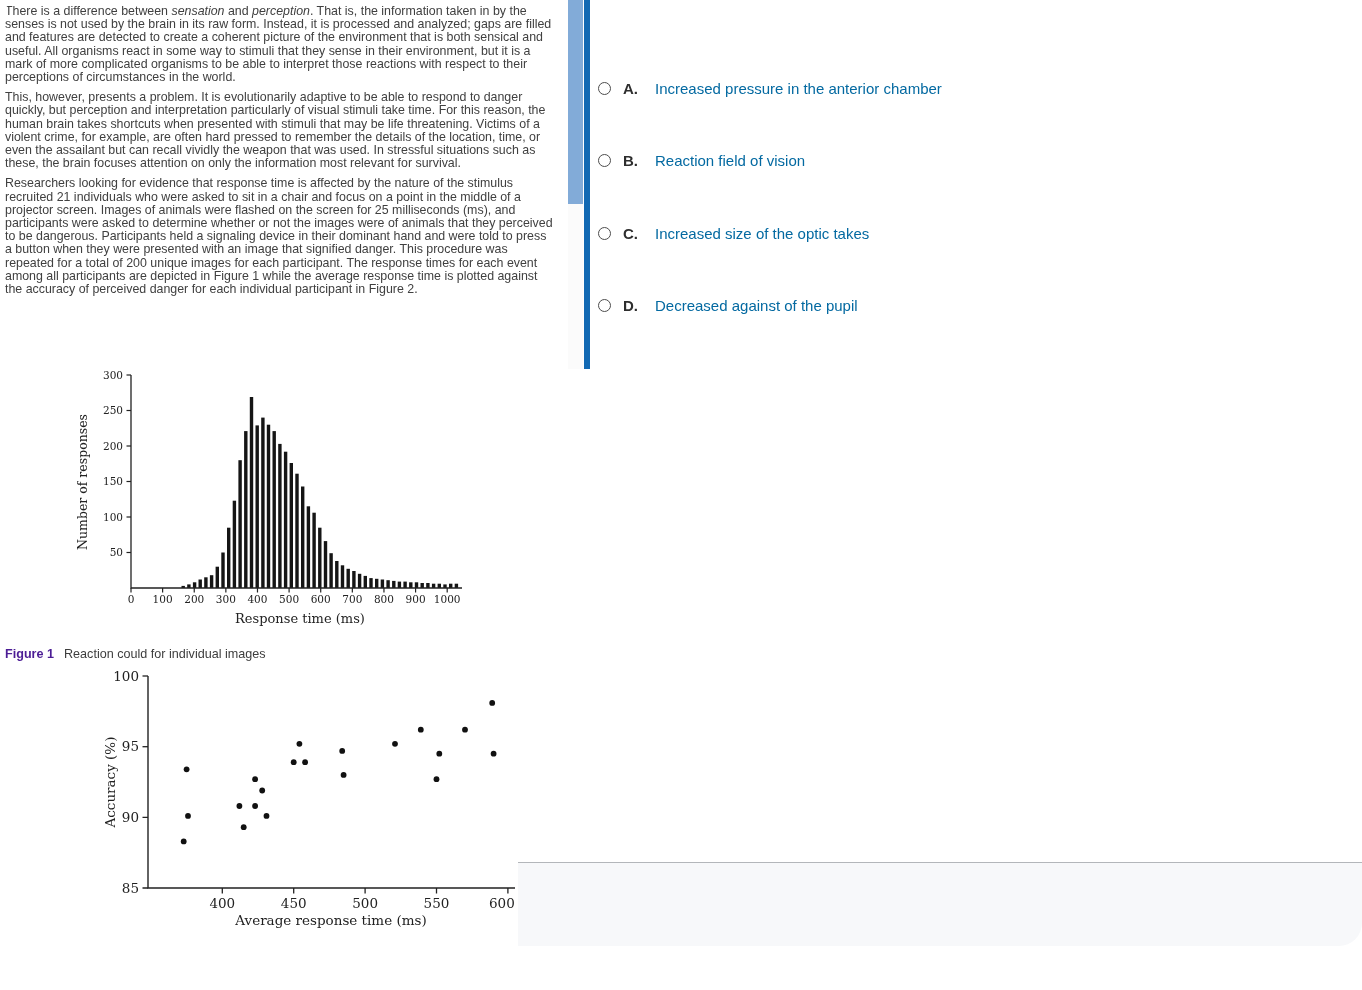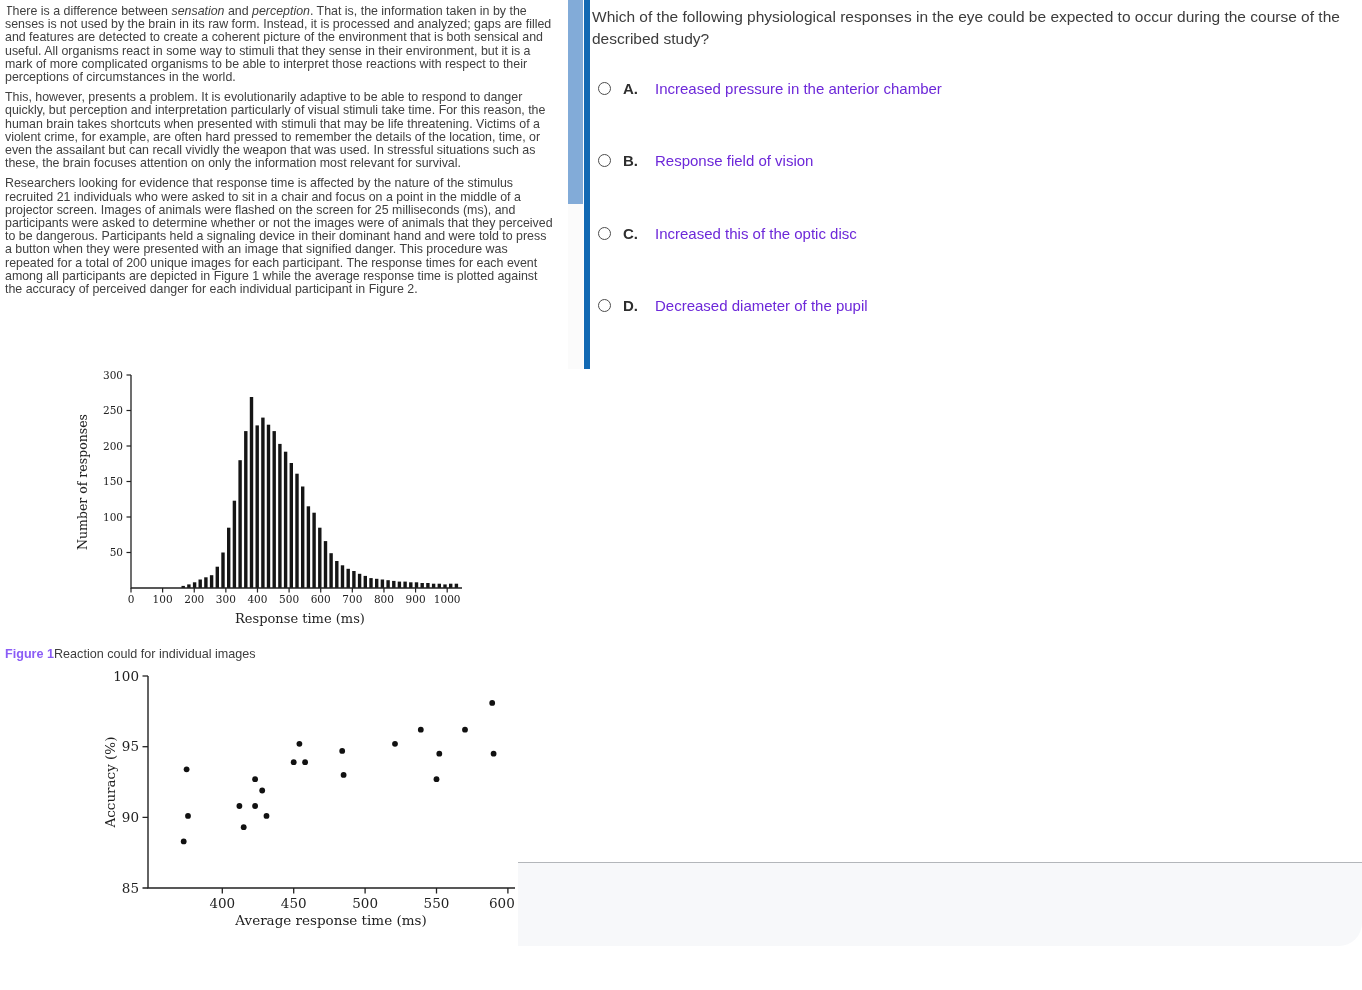--- a/index.html
+++ b/index.html
@@ -6,35 +6,35 @@
   .screen{position:relative;width:1362px;height:946px;overflow:hidden;
           font-family:"Liberation Sans",sans-serif;background:#fff;border-radius:23px;}
 
   
   .passage-text{position:absolute;left:5px;top:5px;width:551px;
                 font-size:12.4px;line-height:13.2px;color:#404040;}
   .passage-text p{margin:0 0 7px 0;}
 
   .figbox{position:absolute;}
   .caption{position:absolute;left:5px;font-size:12.6px;color:#3d3d3d;}
-  .caption b{margin-right:0;color:#8b5cf6;}
+  .caption b{margin-right:10px;color:#4c1d95;}
 
   
   .scroll-track{position:absolute;left:568px;top:0;width:15px;height:369px;background:#fbfbfb;}
   .scroll-thumb{position:absolute;left:0;top:0;width:15px;height:204px;background:#82abd8;}
   .divider{position:absolute;left:584px;top:0;width:6px;height:369px;background:#1269b3;}
 
   
   .stem{position:absolute;left:592px;top:6px;width:770px;
         font-size:15.5px;line-height:22px;color:#3c3c3c;}
   .option{position:absolute;left:598px;display:flex;align-items:center;cursor:pointer;}
   .radio{width:11px;height:11px;border:1.5px solid #4d4d4d;border-radius:50%;
          background:#fff;flex:0 0 auto;}
   .opt-letter{font-weight:bold;color:#2e2e2e;font-size:15px;margin-left:12px;width:24px;}
-  .opt-text{color:#6d28d9;font-size:15px;margin-left:8px;white-space:nowrap;}
+  .opt-text{color:#0369a1;font-size:15px;margin-left:8px;white-space:nowrap;}
 
   
   .bottom-panel{position:absolute;left:518px;top:862px;width:844px;height:128px;
                 background:#f7f8fa;border-top:1px solid #b3b6ba;z-index:3;}
 
   svg text{fill:#222;}
 </style>
 </head>
 <body>
 
@@ -184,38 +184,37 @@
       </svg></div>
   <div class="caption" style="top:968px;">
     <b>Figure 7</b><span>Reaction time versus accuracy of perception of respond</span>
   </div>
 
   <div class="scroll-track">
     <div class="scroll-thumb"></div>
   </div>
   <div class="divider"></div>
 
-  <div class="stem">Which of the following physiological responses in the eye could be expected to occur during the course of the described study?</div>
 
   <div class="option" style="top:80px;">
     <div class="radio" role="radio" aria-checked="false"></div>
     <span class="opt-letter">A.</span>
     <span class="opt-text">Increased pressure in the anterior chamber</span>
   </div>
   <div class="option" style="top:152px;">
     <div class="radio" role="radio" aria-checked="false"></div>
     <span class="opt-letter">B.</span>
-    <span class="opt-text">Response field of vision</span>
+    <span class="opt-text">Reaction field of vision</span>
   </div>
   <div class="option" style="top:225px;">
     <div class="radio" role="radio" aria-checked="false"></div>
     <span class="opt-letter">C.</span>
-    <span class="opt-text">Increased this of the optic disc</span>
+    <span class="opt-text">Increased size of the optic takes</span>
   </div>
   <div class="option" style="top:297px;">
     <div class="radio" role="radio" aria-checked="false"></div>
     <span class="opt-letter">D.</span>
-    <span class="opt-text">Decreased diameter of the pupil</span>
+    <span class="opt-text">Decreased against of the pupil</span>
   </div>
 
   <div class="bottom-panel"></div>
 
 </div>
 
 </body></html>

